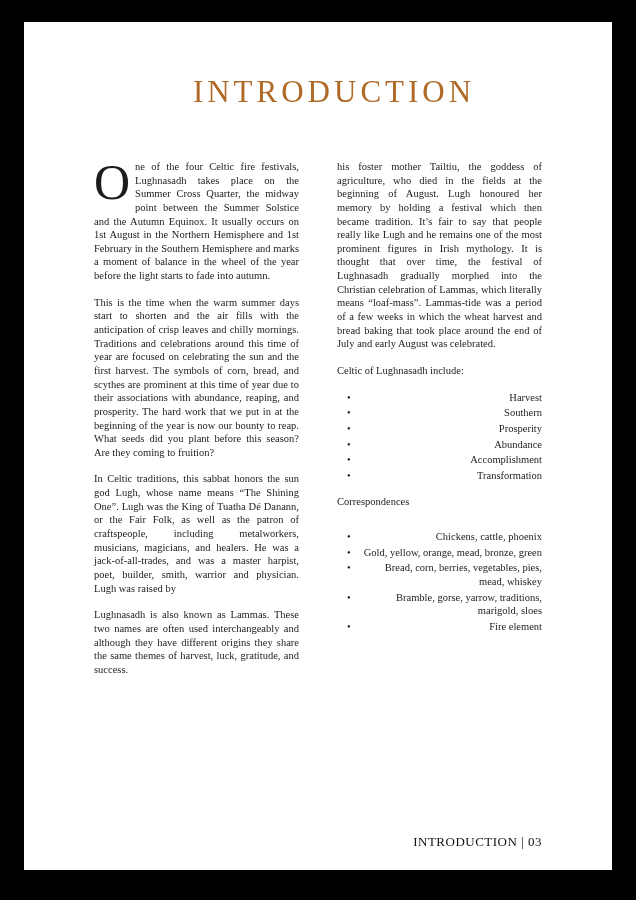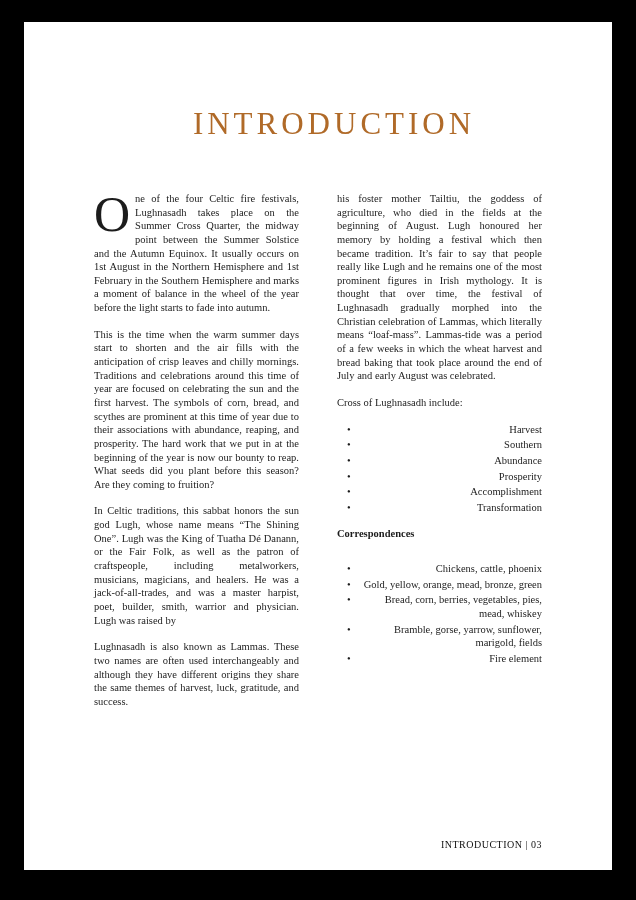--- a/index.html
+++ b/index.html
@@ -10,21 +10,21 @@
     position: relative;
     overflow: hidden;
   }
   .page {
     position: absolute;
     top: 22px; left: 24px; right: 24px; bottom: 30px;
     background: #ffffff;
   }
   .title {
     text-align: center;
-    margin-top: 84px;
+    margin-top: 52px;
     font-size: 31px;
     font-weight: 400;
     letter-spacing: 4px;
     color: #b06a28;
     padding-left: 32px;
   }
   .columns {
     display: flex;
     gap: 38px;
     padding: 0 70px;
@@ -54,29 +54,29 @@
     padding-left: 16px;
     margin-bottom: 2px;
     text-align: right;
   }
   .bullet-item::before {
     content: "\2022";
     position: absolute;
     left: 0;
   }
   .heading {
-    font-weight: bold;
+    font-weight: normal;
     margin-bottom: 21px;
     text-align: left;
   }
   .footer {
     position: absolute;
     right: 70px;
     bottom: 20px;
-    font-size: 10px;
+    font-size: 13px;
     letter-spacing: 0.5px;
     color: #111111;
   }
 </style>
 </head>
 <body>
 
 <div class="page">
 
   <h1 class="title">INTRODUCTION</h1>
@@ -85,35 +85,35 @@
 
     <div class="col">
       <p class="para"><span class="dropcap">O</span><span>ne of the four Celtic fire festivals, Lughnasadh takes place on the Summer Cross Quarter, the midway point between the Summer Solstice and the Autumn Equinox. It usually occurs on 1st August in the Northern Hemisphere and 1st February in the Southern Hemisphere and marks a moment of balance in the wheel of the year before the light starts to fade into autumn.</span></p>
       <p class="para">This is the time when the warm summer days start to shorten and the air fills with the anticipation of crisp leaves and chilly mornings. Traditions and celebrations around this time of year are focused on celebrating the sun and the first harvest. The symbols of corn, bread, and scythes are prominent at this time of year due to their associations with abundance, reaping, and prosperity. The hard work that we put in at the beginning of the year is now our bounty to reap. What seeds did you plant before this season? Are they coming to fruition?</p>
       <p class="para">In Celtic traditions, this sabbat honors the sun god Lugh, whose name means “The Shining One”. Lugh was the King of Tuatha Dé Danann, or the Fair Folk, as well as the patron of craftspeople, including metalworkers, musicians, magicians, and healers. He was a jack-of-all-trades, and was a master harpist, poet, builder, smith, warrior and physician. Lugh was raised by</p>
       <p class="para">Lughnasadh is also known as Lammas. These two names are often used interchangeably and although they have different origins they share the same themes of harvest, luck, gratitude, and success.</p>
     </div>
 
     <div class="col">
       <p class="para">his foster mother Tailtiu, the goddess of agriculture, who died in the fields at the beginning of August. Lugh honoured her memory by holding a festival which then became tradition. It’s fair to say that people really like Lugh and he remains one of the most prominent figures in Irish mythology. It is thought that over time, the festival of Lughnasadh gradually morphed into the Christian celebration of Lammas, which literally means “loaf-mass”. Lammas-tide was a period of a few weeks in which the wheat harvest and bread baking that took place around the end of July and early August was celebrated.</p>
-      <p class="para">Cross of Lughnasadh include:</p>
+      <p class="para">Celtic of Lughnasadh include:</p>
       <ul class="bullets">
         <li class="bullet-item">Harvest</li>
         <li class="bullet-item">Southern</li>
+        <li class="bullet-item">Prosperity</li>
         <li class="bullet-item">Abundance</li>
-        <li class="bullet-item">Prosperity</li>
         <li class="bullet-item">Accomplishment</li>
         <li class="bullet-item">Transformation</li>
       </ul>
       <p class="heading">Correspondences</p>
       <ul class="bullets">
         <li class="bullet-item">Chickens, cattle, phoenix</li>
         <li class="bullet-item">Gold, yellow, orange, mead, bronze, green</li>
         <li class="bullet-item">Bread, corn, berries, vegetables, pies, mead, whiskey</li>
-        <li class="bullet-item">Bramble, gorse, yarrow, sunflower, marigold, fields</li>
+        <li class="bullet-item">Bramble, gorse, yarrow, traditions, marigold, sloes</li>
         <li class="bullet-item">Fire element</li>
       </ul>
     </div>
 
   </div>
 
   <div class="footer">INTRODUCTION | 03</div>
 
 </div>
 

